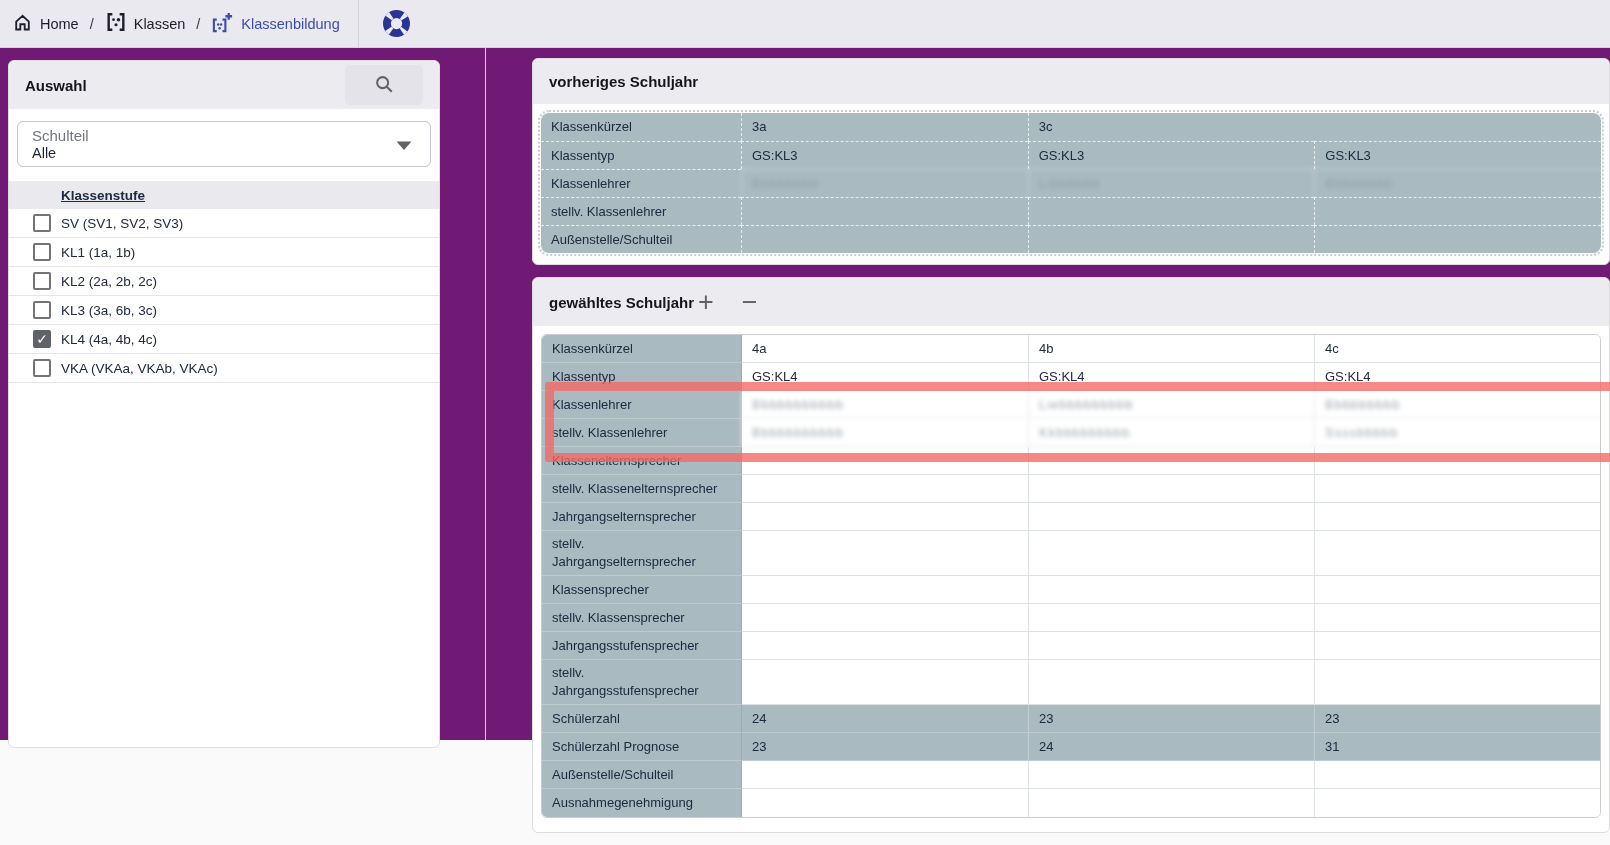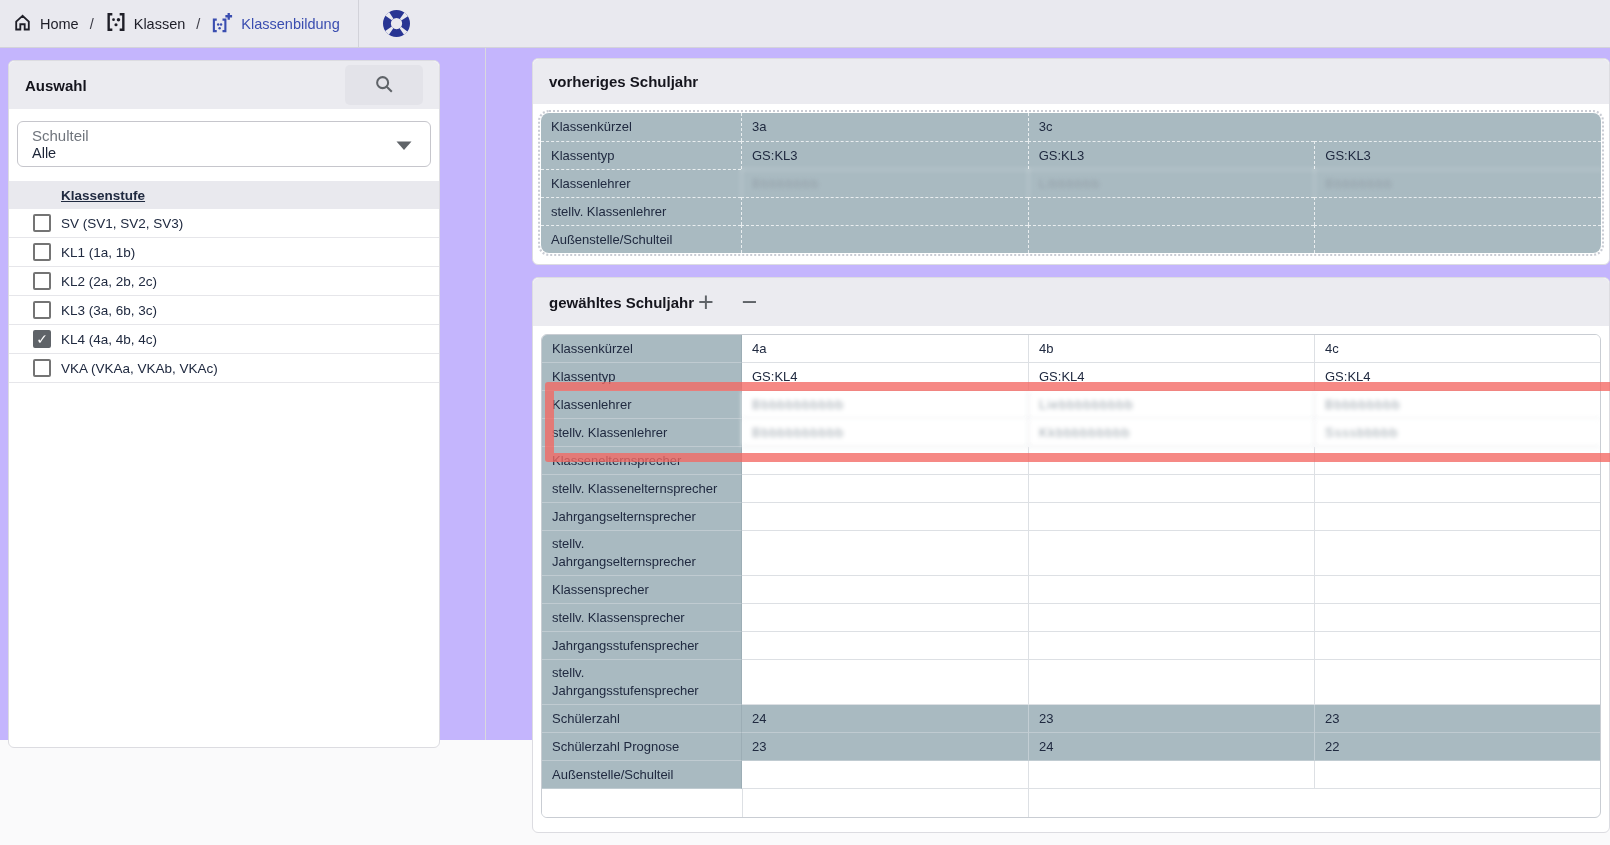--- a/index.html
+++ b/index.html
@@ -10,21 +10,21 @@
   .topbar { height:48px; background:#e9e9ef; border-bottom:1px solid #d3d3da;
     display:flex; align-items:center; padding-left:12px; }
   .crumb { display:flex; align-items:center; gap:7px; font-size:14.5px; color:#1d1d27; }
   .crumb .sep { color:#3c3c46; margin:0 4px; }
   .crumb-item { display:flex; align-items:center; gap:7px; cursor:pointer; }
   .crumb-item.active, .crumb-item.active svg { color:#3a4db0; }
   .topbar-divider { width:1px; height:48px; background:#d2d2d9; margin-left:18px; }
   .ring-wrap { margin-left:24px; display:flex; align-items:center; }
 
   
-  .app-body { display:flex; height:692px; background:#c4b5fd;gap:40px; }
+  .app-body { display:flex; height:692px; background:#701a75;gap:40px; }
   .left-col { width:448px; padding:12px 0 0 8px; }
   .splitter { width:1px; background:#d9d9de; margin:0 6px 0 5px; }
   .main-col { width:1098px; padding-top:10px; display:flex; flex-direction:column; gap:12px; position:relative; }
 
   
   .card { background:#fff; border:1px solid #dcdce1; border-radius:6px; }
   .card-header { background:#ebebf0; border-radius:6px 6px 0 0; display:flex;
     align-items:center; padding:0 16px; }
   .card-title { font-size:15px; font-weight:700; color:#15151d; }
 
@@ -319,29 +319,30 @@
             <div class="trow gray-row">
               <div class="tcell label-cell">Schülerzahl</div>
               <div class="tcell data-cell">24</div>
               <div class="tcell data-cell">23</div>
               <div class="tcell data-cell">23</div>
             </div>
             <div class="trow gray-row">
               <div class="tcell label-cell">Schülerzahl Prognose</div>
               <div class="tcell data-cell">23</div>
               <div class="tcell data-cell">24</div>
-              <div class="tcell data-cell">22</div>
+              <div class="tcell data-cell">31</div>
             </div>
             <div class="trow">
               <div class="tcell label-cell">Außenstelle/Schulteil</div>
               <div class="tcell data-cell"></div>
               <div class="tcell data-cell"></div>
               <div class="tcell data-cell"></div>
             </div>
             <div class="trow">
+              <div class="tcell label-cell">Ausnahmegenehmigung</div>
               <div class="tcell data-cell"></div>
               <div class="tcell data-cell"></div>
               <div class="tcell data-cell"></div>
             </div>
           </div>
       </div>
       <div class="highlight-box"></div>
     </div>
 
   </div>

